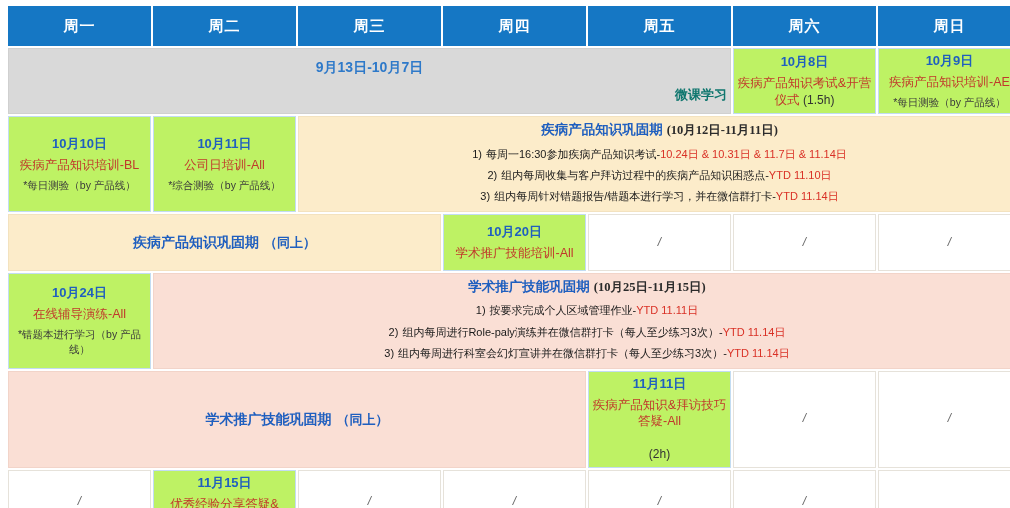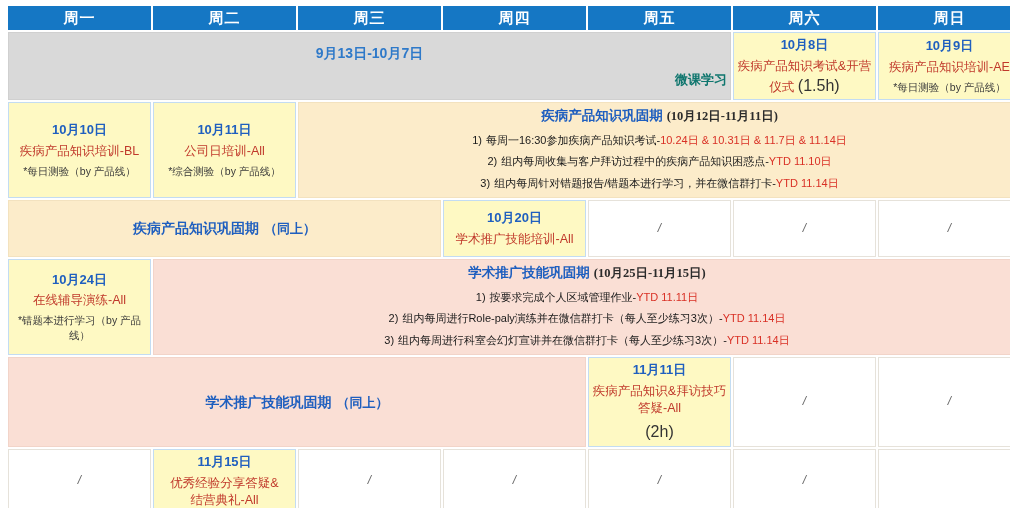--- a/index.html
+++ b/index.html
@@ -28,37 +28,37 @@
   }
   table.cal col.c { width: 143px; }
 
   th.dayhead {
     background: #1577c4;
     color: #ffffff;
     font-weight: bold;
     font-size: 15px;
     text-align: center;
     height: 24px;
-    padding: 0;
+    padding: 8px;
     letter-spacing: 1px;
     border: none;
   }
 
   td.cell {
     vertical-align: middle;
     text-align: center;
     padding: 3px 3px;
     border: 1px solid #e3ded6;
     font-size: 11px;
     line-height: 1.45;
     background: #ffffff;
     color: #333333;
   }
   td.gray   { background: #d9d9d9; border-color: #d0d0d0; }
-  td.blue   { background: #fef9c3; border-color: #c3dcf2; }
+  td.blue   { background: #bef264; border-color: #c3dcf2; }
   td.orange { background: #fcecca; border-color: #f3e2bf; }
   td.pink   { background: #fadfd5; border-color: #f2d4c9; }
   td.white  { background: #ffffff; border-color: #e6e2da; }
 
   .d-date {
     color: #1f5fbf;
     font-weight: bold;
     font-size: 13px;
     display: block;
     margin-bottom: 3px;
@@ -72,23 +72,23 @@
     line-height: 1.35;
   }
   .d-note {
     color: #3a3a3a;
     font-size: 10.5px;
     display: block;
     margin-top: 4px;
   }
   .d-sub {
     color: #333333;
-    font-size: 16px;
-    display: block;
-    margin-top: 3px;
+    font-size: 12px;
+    display: block;
+    margin-top: 16px;
   }
   .slash {
     color: #666666;
     font-size: 12px;
     font-style: italic;
   }
   .period-head {
     color: #1f5fbf;
     font-weight: bold;
     font-size: 13.5px;

